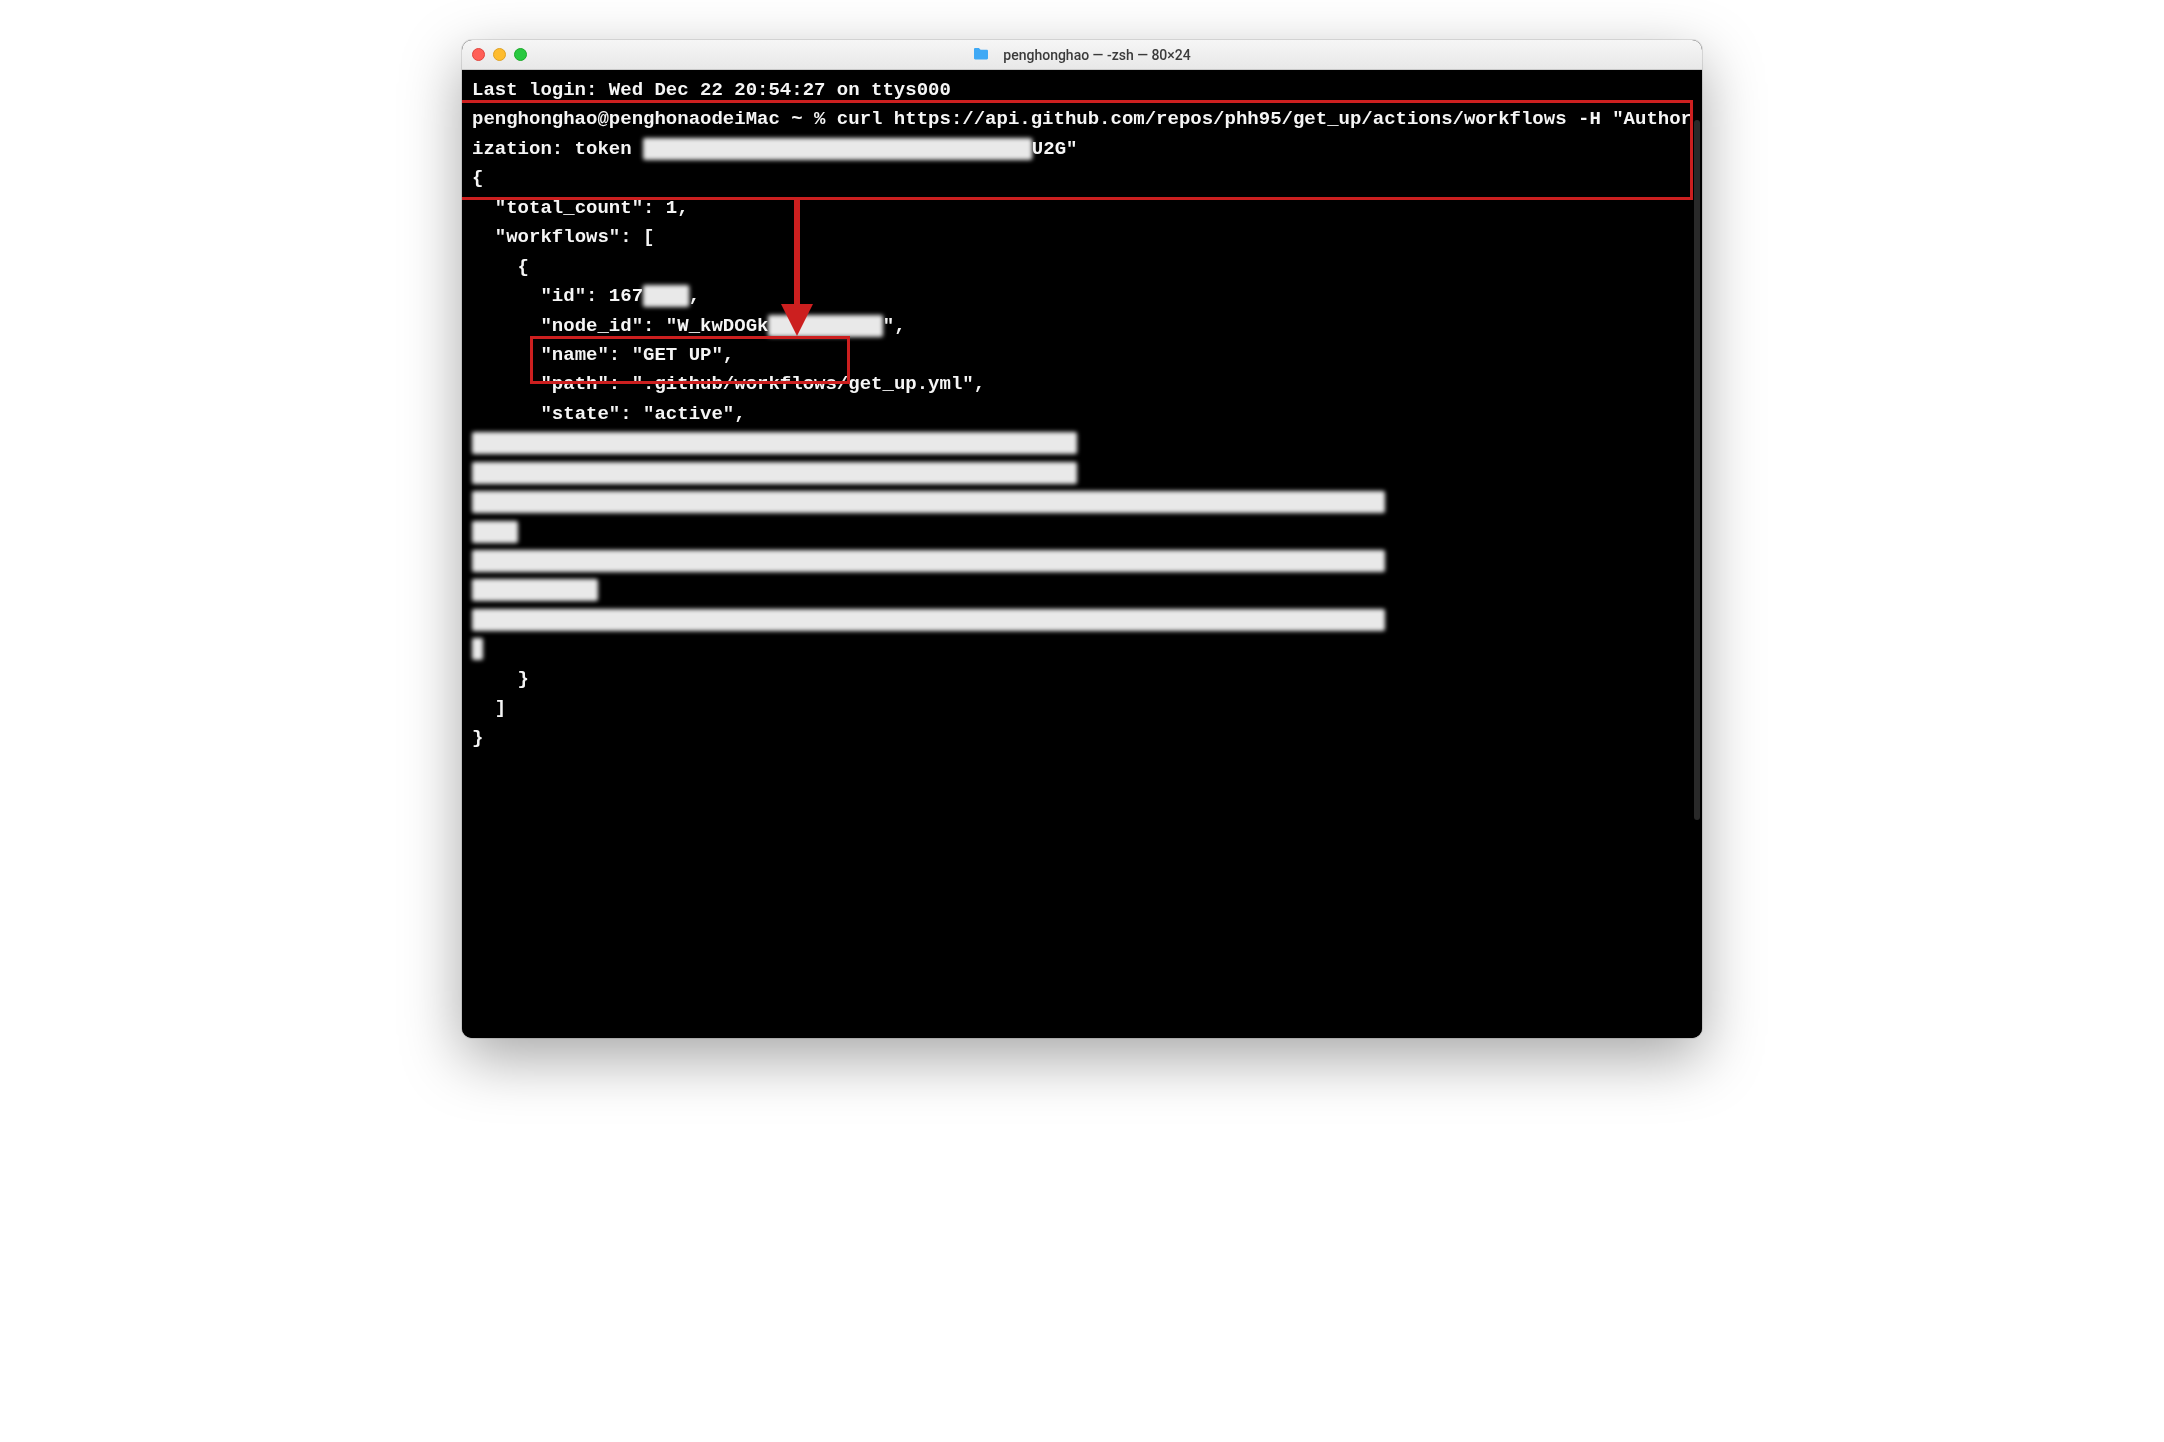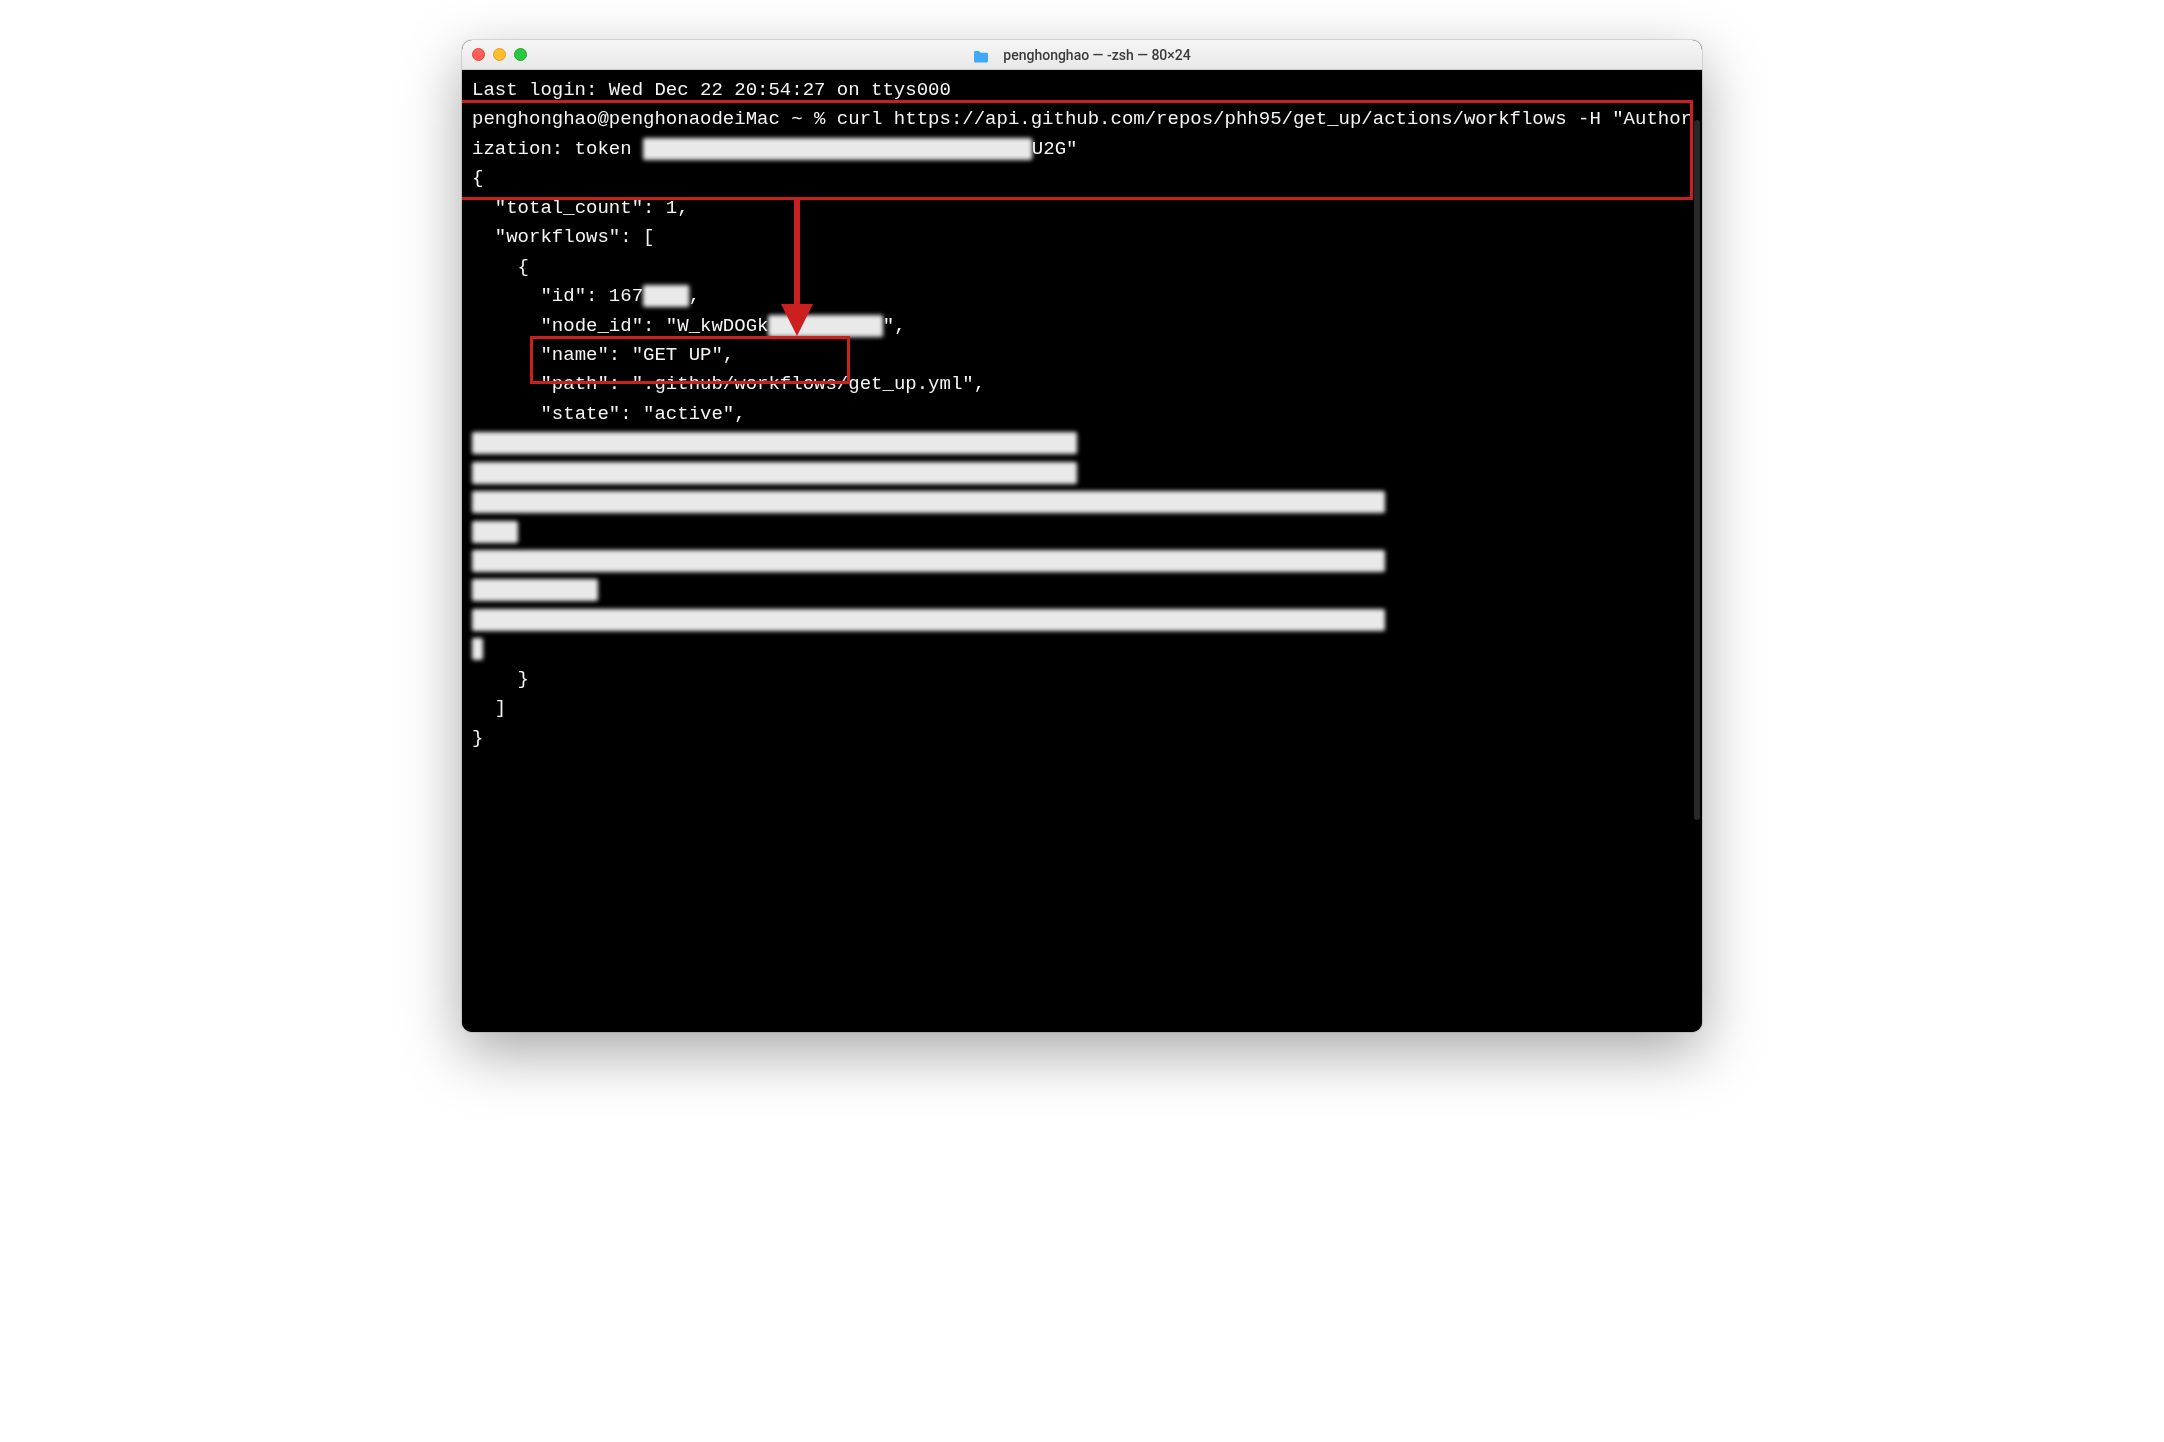--- a/index.html
+++ b/index.html
@@ -40,42 +40,43 @@
       display: inline-block;
     }
     .dot.red    { background: #ff5f57; border: 0.5px solid #e0443e; }
     .dot.yellow { background: #febc2e; border: 0.5px solid #dea123; }
     .dot.green  { background: #28c840; border: 0.5px solid #1aab29; }
     .title-center {
       position: absolute;
       left: 0; right: 0;
       display: flex;
       justify-content: center;
-      align-items: flex-end;
+      align-items: flex-start;
       gap: 14px;
       pointer-events: none;
       font-size: 14px;
       color: #3b3b3b;
       font-weight: 500;
     }
     .folder-icon {
       width: 16px; height: 13px;
       display: inline-block;
     }
     .terminal-body {
       background: #000;
       color: #f5f5f5;
       font-family: "SF Mono", Menlo, Consolas, "Liberation Mono", monospace;
       font-size: 19px;
       line-height: 1.55;
-      padding: 6px 10px 14px 10px;
+      padding: 6px 10px 20px 10px;
       min-height: 740px;
       position: relative;
       white-space: pre-wrap;
       word-break: break-all;
+      font-weight: bold;
     }
     .annot-box {
       position: absolute;
       border: 3px solid #cc1f1f;
       pointer-events: none;
     }
     .annot-arrow {
       position: absolute;
       pointer-events: none;
     }

